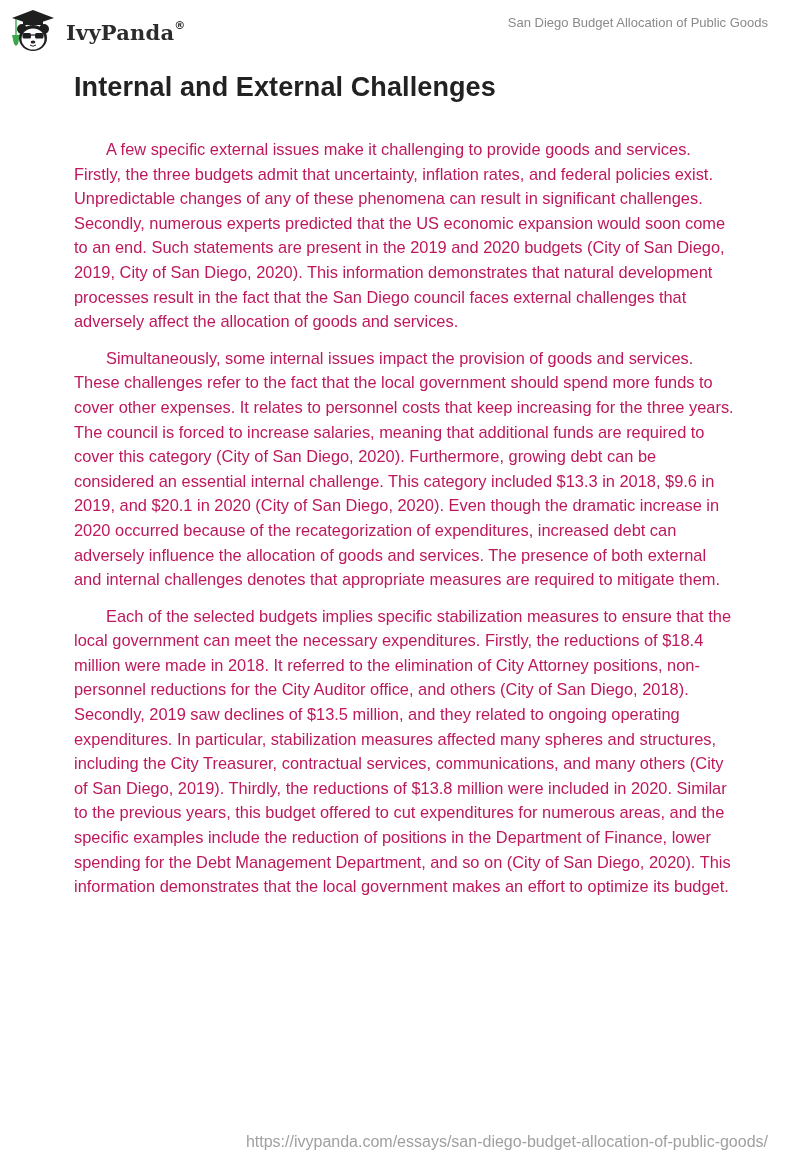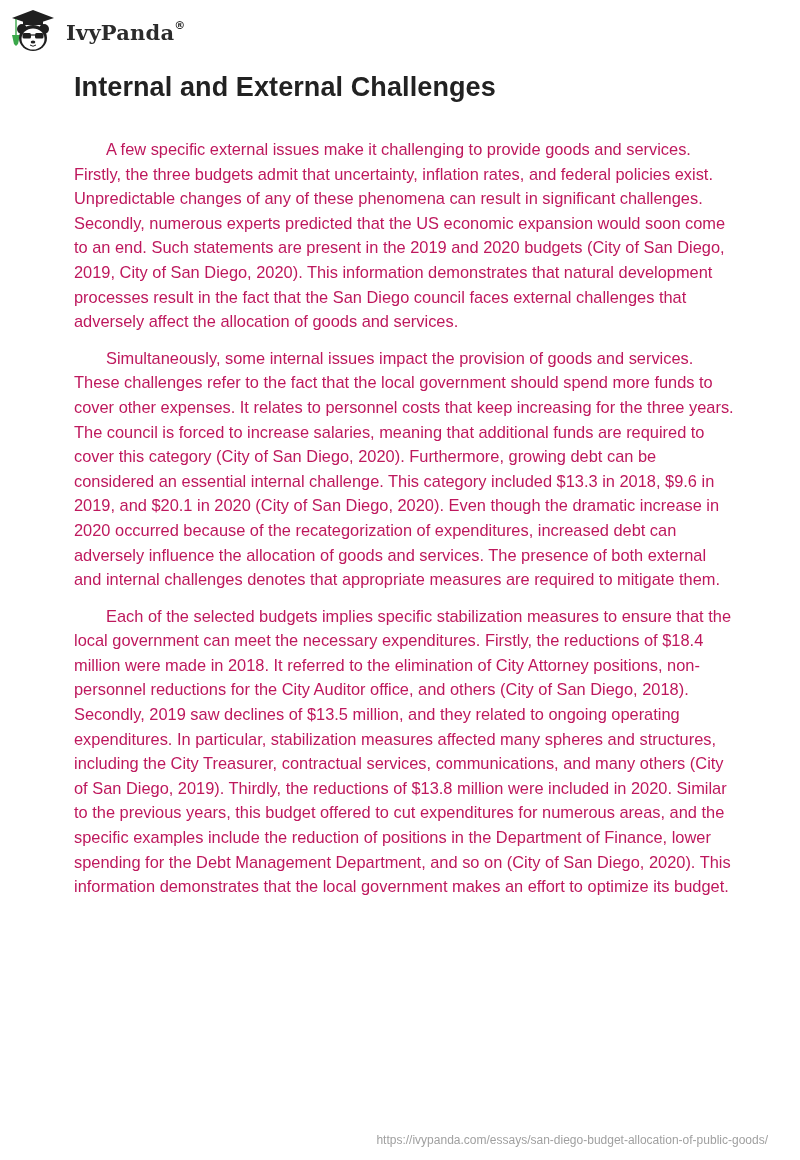--- a/index.html
+++ b/index.html
@@ -82,21 +82,21 @@
       margin: 6px 0 12px 0;
       font-size: 16.4px;
       line-height: 24.6px;
       text-indent: 32px;
       color: #be185d;
     }
     .footer-url {
       position: absolute;
       right: 32px;
       top: 1133px;
-      font-size: 12px;
+      font-size: 16px;
       color: #a0a0a0;
       text-decoration: none;
     }
   </style>
 </head>
 <body>
 
 <header class="header">
   <a class="logo">
     <svg class="logo-icon" viewBox="0 0 50 46" xmlns="http://www.w3.org/2000/svg">
@@ -115,20 +115,21 @@
 
       <rect x="14.5" y="25" width="8.5" height="5.5" rx="1.5" fill="#1f1f1f"></rect>
       <rect x="27" y="25" width="8.5" height="5.5" rx="1.5" fill="#1f1f1f"></rect>
       <line x1="23" y1="27" x2="27" y2="27" stroke="#1f1f1f" stroke-width="1.2"></line>
 
       <ellipse cx="25" cy="34" rx="2.3" ry="1.5" fill="#1f1f1f"></ellipse>
       <path d="M22,37 Q25,39.5 28,37" stroke="#1f1f1f" stroke-width="1" fill="none"></path>
     </svg>
     <span class="logo-text"><span>IvyPanda</span><span class="logo-reg">®</span></span>
   </a>
+  <div class="running-title">San Diego Budget Allocation of Public Goods</div>
 </header>
 
 <h1 class="page-title">Internal and External Challenges</h1>
 
 <main class="content">
   <p>A few specific external issues make it challenging to provide goods and services. Firstly, the three budgets admit that uncertainty, inflation rates, and federal policies exist. Unpredictable changes of any of these phenomena can result in significant challenges. Secondly, numerous experts predicted that the US economic expansion would soon come to an end. Such statements are present in the 2019 and 2020 budgets (City of San Diego, 2019, City of San Diego, 2020). This information demonstrates that natural development processes result in the fact that the San Diego council faces external challenges that adversely affect the allocation of goods and services.</p>
   <p>Simultaneously, some internal issues impact the provision of goods and services. These challenges refer to the fact that the local government should spend more funds to cover other expenses. It relates to personnel costs that keep increasing for the three years. The council is forced to increase salaries, meaning that additional funds are required to cover this category (City of San Diego, 2020). Furthermore, growing debt can be considered an essential internal challenge. This category included $13.3 in 2018, $9.6 in 2019, and $20.1 in 2020 (City of San Diego, 2020). Even though the dramatic increase in 2020 occurred because of the recategorization of expenditures, increased debt can adversely influence the allocation of goods and services. The presence of both external and internal challenges denotes that appropriate measures are required to mitigate them.</p>
   <p>Each of the selected budgets implies specific stabilization measures to ensure that the local government can meet the necessary expenditures. Firstly, the reductions of $18.4 million were made in 2018. It referred to the elimination of City Attorney positions, non-personnel reductions for the City Auditor office, and others (City of San Diego, 2018). Secondly, 2019 saw declines of $13.5 million, and they related to ongoing operating expenditures. In particular, stabilization measures affected many spheres and structures, including the City Treasurer, contractual services, communications, and many others (City of San Diego, 2019). Thirdly, the reductions of $13.8 million were included in 2020. Similar to the previous years, this budget offered to cut expenditures for numerous areas, and the specific examples include the reduction of positions in the Department of Finance, lower spending for the Debt Management Department, and so on (City of San Diego, 2020). This information demonstrates that the local government makes an effort to optimize its budget.</p>
 </main>
 

